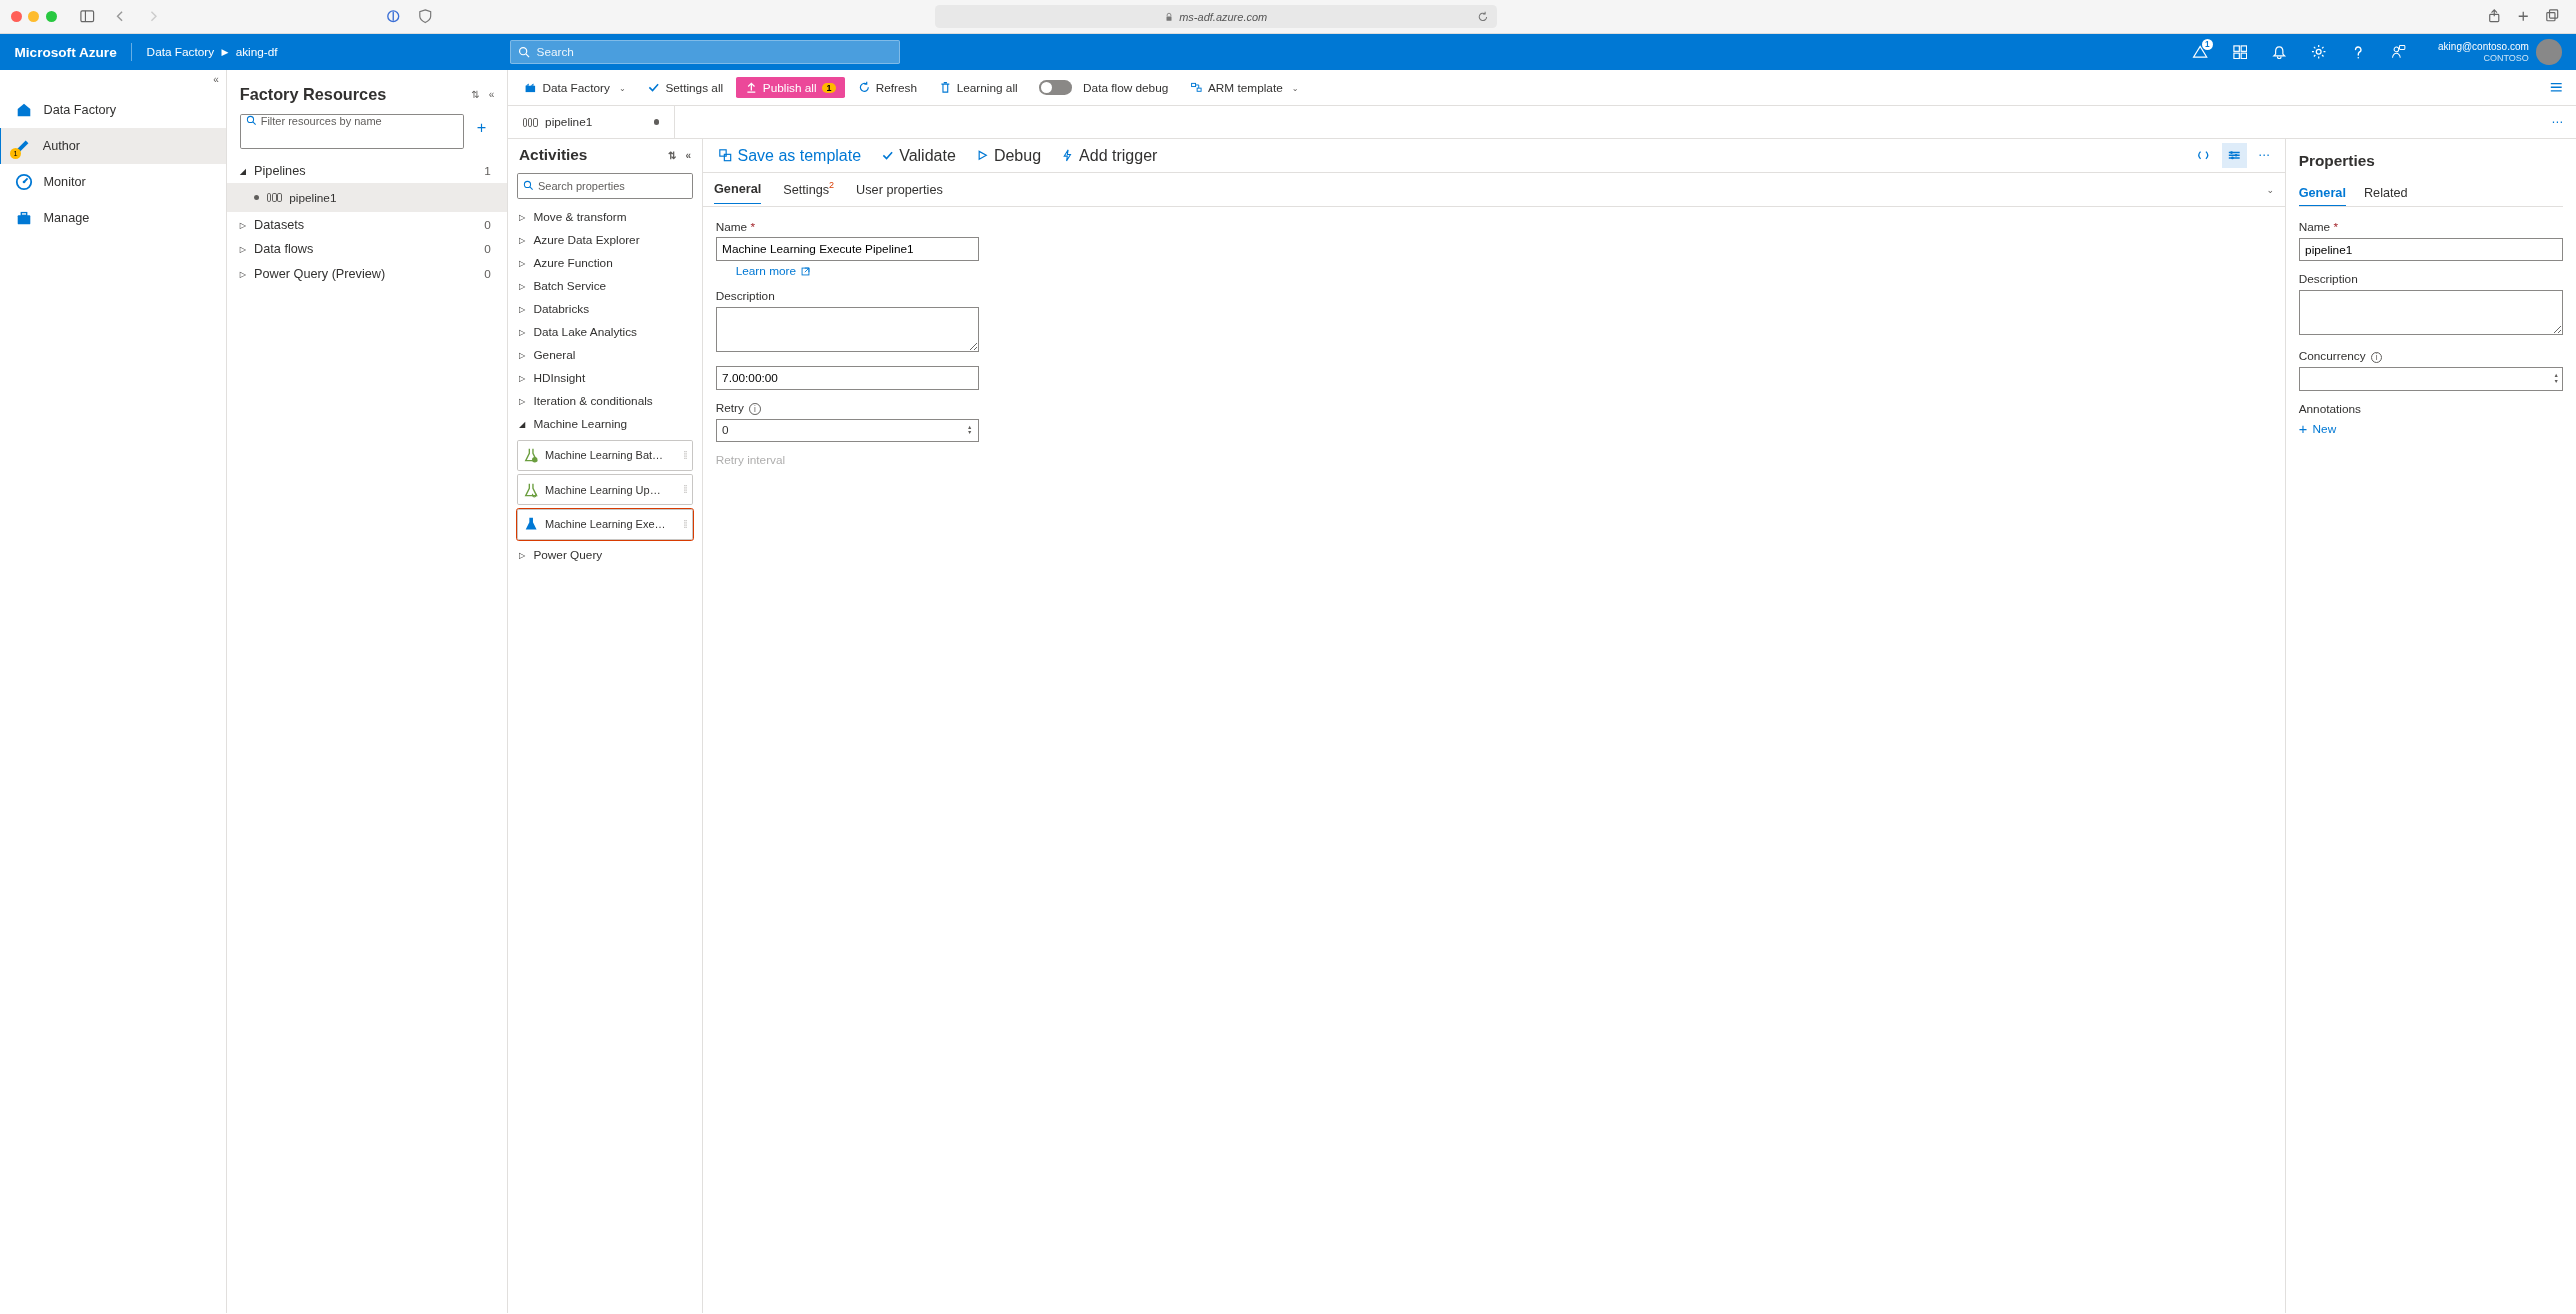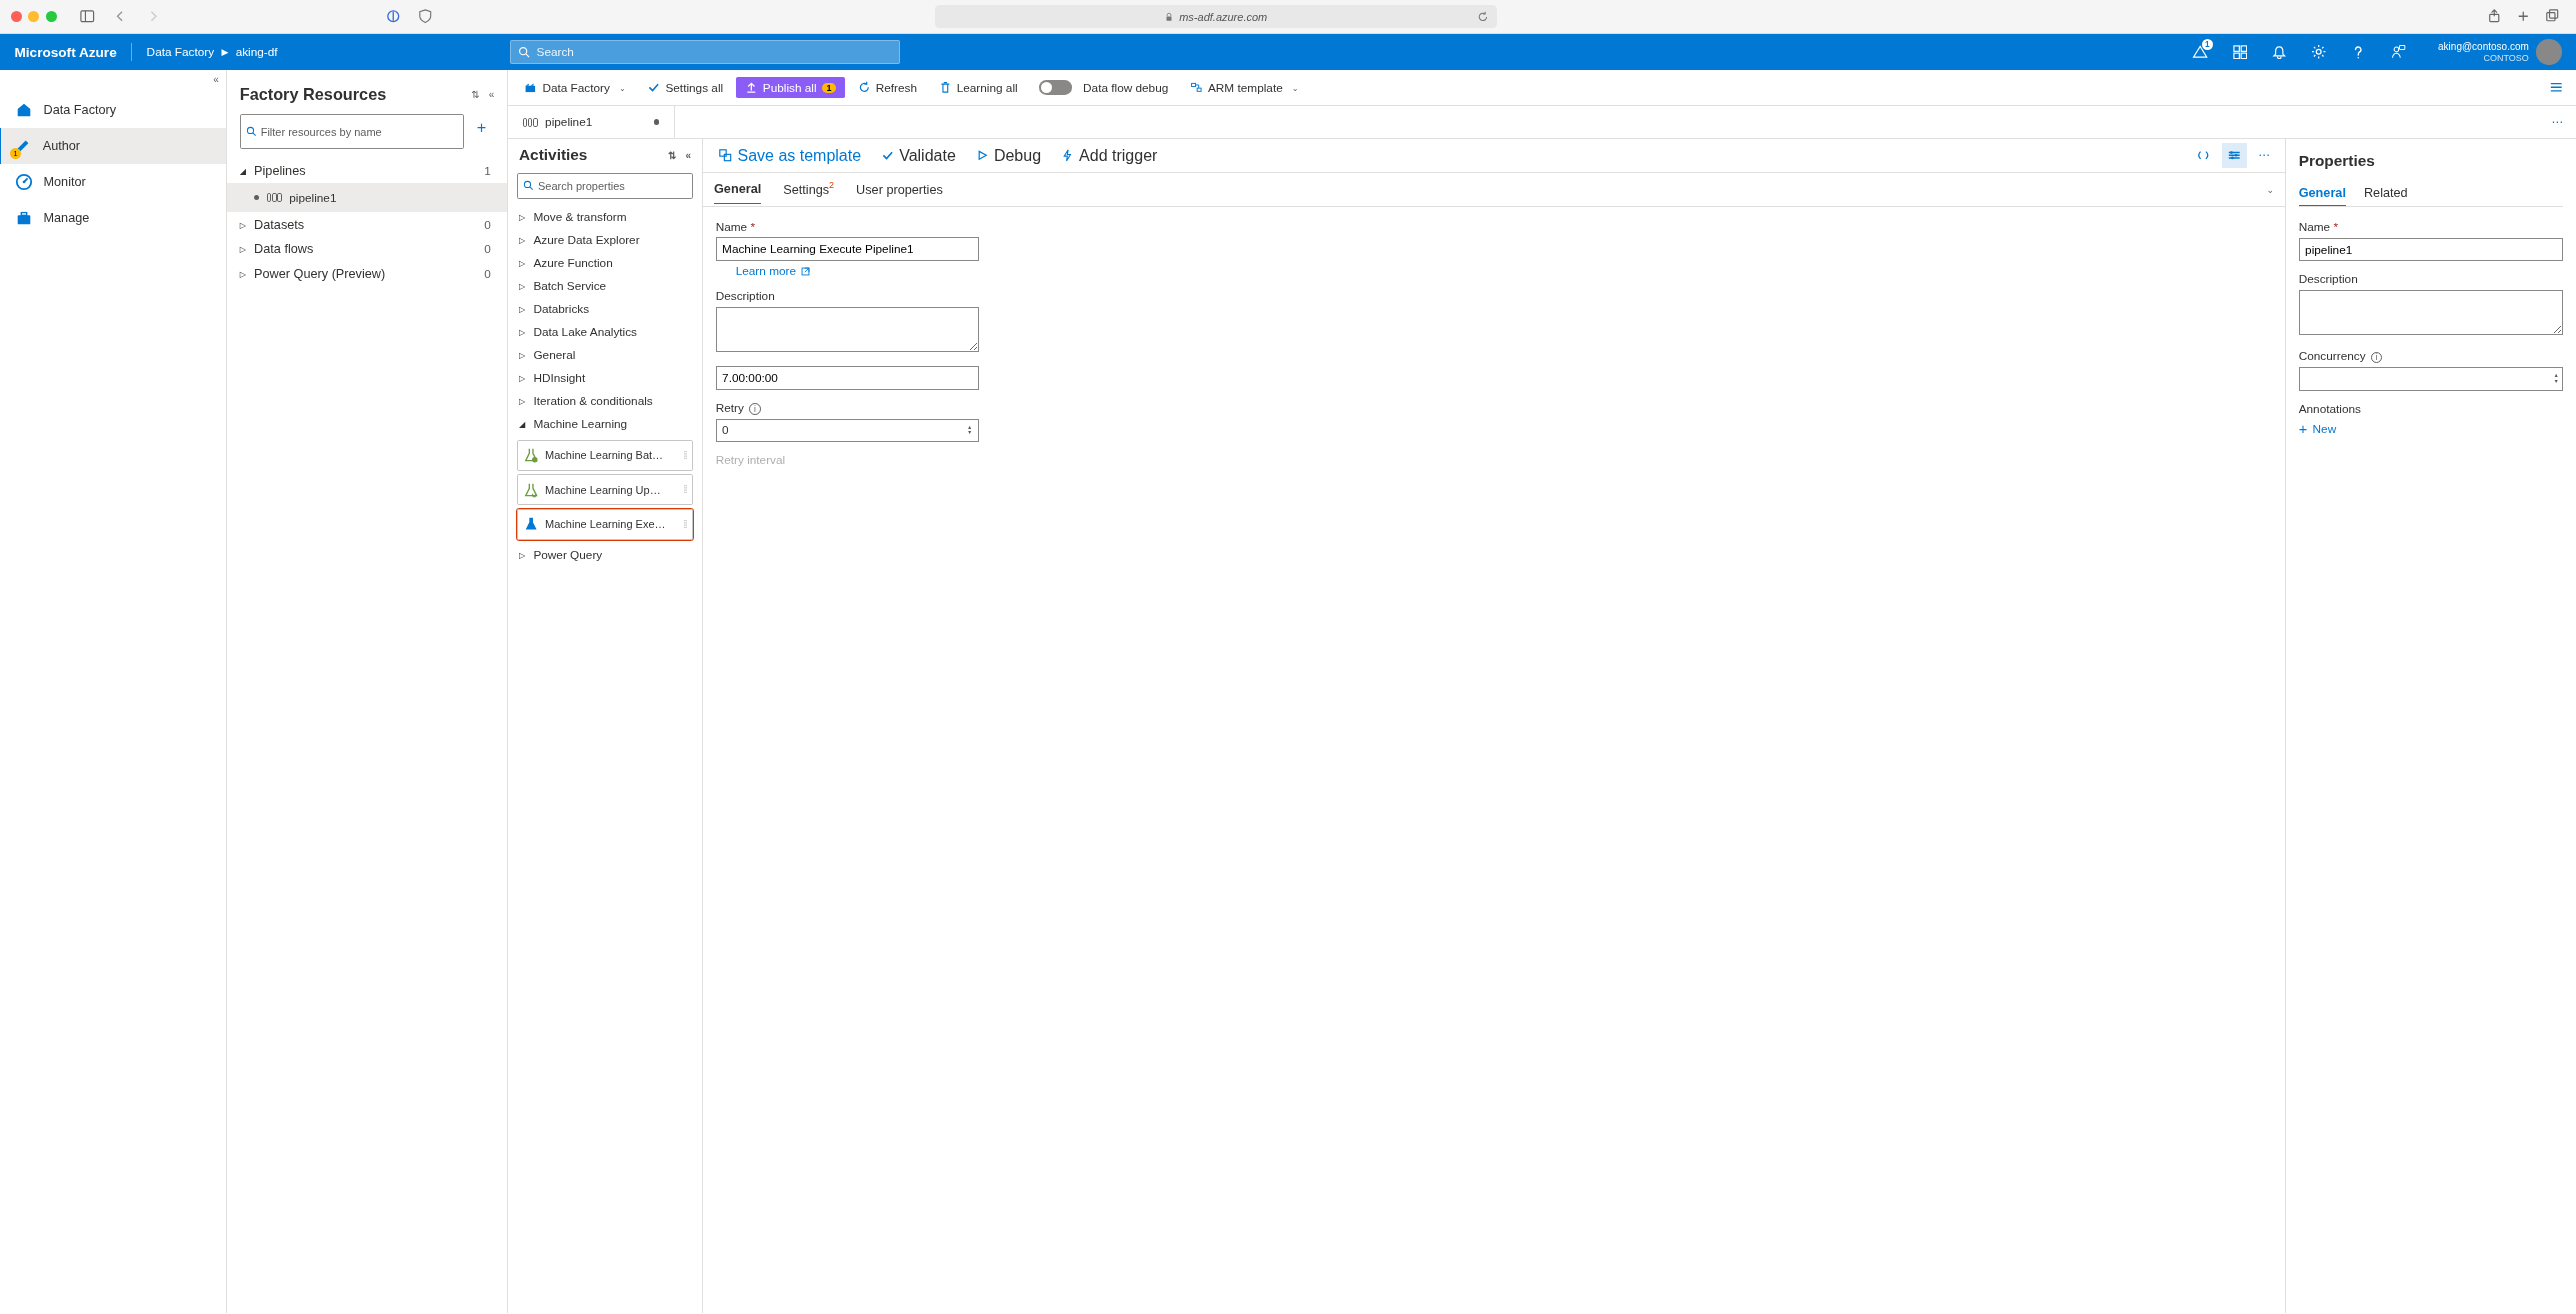--- a/index.html
+++ b/index.html
@@ -43,40 +43,40 @@
 .leftnav-item.active { background: #edebe9; border-left: 1.8px solid #0078d4; padding-left: 12.7px; }
 .leftnav-icon { width: 18px; height: 18px; display: flex; align-items: center; justify-content: center; position: relative; }
 .nav-badge { position: absolute; bottom: -3.6px; left: -3.6px; background: #ffb900; color: #000; font-size: 7.3px; width: 11px; height: 11px; border-radius: 50%; display: flex; align-items: center; justify-content: center; }
 
 
 .resources { width: 281px; border-right: 0.9px solid #e1dfdd; background: #fff; padding: 7.3px 0; }
 .resources-head { display: flex; align-items: center; justify-content: space-between; padding: 7.3px 12.7px; }
 .resources-title { font-size: 16.3px; font-weight: 600; }
 .res-icons { display: flex; gap: 9px; font-size: 10px; color: #605e5c; }
 .filter-row { display: flex; gap: 5.4px; padding: 3.6px 12.7px 9px; }
-.filter-input { flex: 1; height: 35px; border: 0.9px solid #8a8886; border-radius: 1.8px; display: flex; align-items: center; padding: 0 5.4px; gap: 3.6px; font-size: 11px; color: #605e5c; }
+.filter-input { flex: 1; height: 35px; border: 0.9px solid #8a8886; border-radius: 1.8px; display: flex; padding: 0 5.4px; gap: 3.6px; font-size: 11px; color: #605e5c; }
 .add-btn { width: 25.4px; height: 25.4px; display: flex; align-items: center; justify-content: center; color: #0078d4; font-size: 16.3px; }
 .tree-node { display: flex; align-items: center; justify-content: space-between; padding: 5.4px 12.7px; cursor: pointer; font-size: 12.7px; }
 .tree-label { display: flex; align-items: center; gap: 5.4px; }
 .tree-count { color: #605e5c; font-size: 11.8px; margin-right: 3.6px; }
 .tree-caret { font-size: 8.2px; width: 9px; color: #323130; }
 .tree-child { padding-left: 27px; display: flex; align-items: center; gap: 7.3px; height: 29px; font-size: 11.8px; background: #edebe9; }
 .dot-unsaved { width: 5.4px; height: 5.4px; border-radius: 50%; background: #605e5c; }
 .pipeline-glyph { display: inline-flex; gap: 0.9px; }
 .pipeline-glyph span { width: 4.5px; height: 9px; border: 1.2px solid #605e5c; border-radius: 1.8px; }
 
 
 .content { flex: 1; display: flex; flex-direction: column; min-width: 0; }
 
 
 .toolbar { height: 36px; border-bottom: 0.9px solid #e1dfdd; display: flex; align-items: center; padding: 0 7.3px; gap: 3.6px; }
 .tb-btn { display: flex; align-items: center; gap: 5.4px; padding: 3.6px 9px; font-size: 11.8px; border-radius: 1.8px; cursor: pointer; }
 .tb-btn svg, .tb-icon { width: 12.7px; height: 12.7px; }
 .tb-chev { font-size: 8.2px; margin-left: 3.6px; color: #605e5c; }
-.tb-publish { background: #8b5cf6; color: #fff; justify-content: flex-end; }
+.tb-publish { background: #ec4899; color: #fff; justify-content: flex-end; }
 .tb-publish .pill { background: #ffb900; color: #000; border-radius: 7.3px; font-size: 9px; padding: 0 4.5px; font-weight: 600; }
 .toggle { width: 33px; height: 14.5px; background: #8a8886; border-radius: 7.3px; position: relative; margin-right: 5.4px; }
 .toggle::after { content: ""; position: absolute; left: 1.8px; top: 1.8px; width: 11px; height: 11px; background: #fff; border-radius: 50%; }
 .tb-spacer { flex: 1; }
 .tb-right-icon { width: 25.4px; height: 25.4px; display: flex; align-items: center; justify-content: center; color: #0078d4; }
 
 
 .tabs-row { height: 33px; border-bottom: 0.9px solid #e1dfdd; display: flex; align-items: center; }
 .doc-tab { display: flex; align-items: center; gap: 7.3px; padding: 0 14.5px; height: 100%; border-right: 0.9px solid #e1dfdd; font-size: 11.8px; }
 

